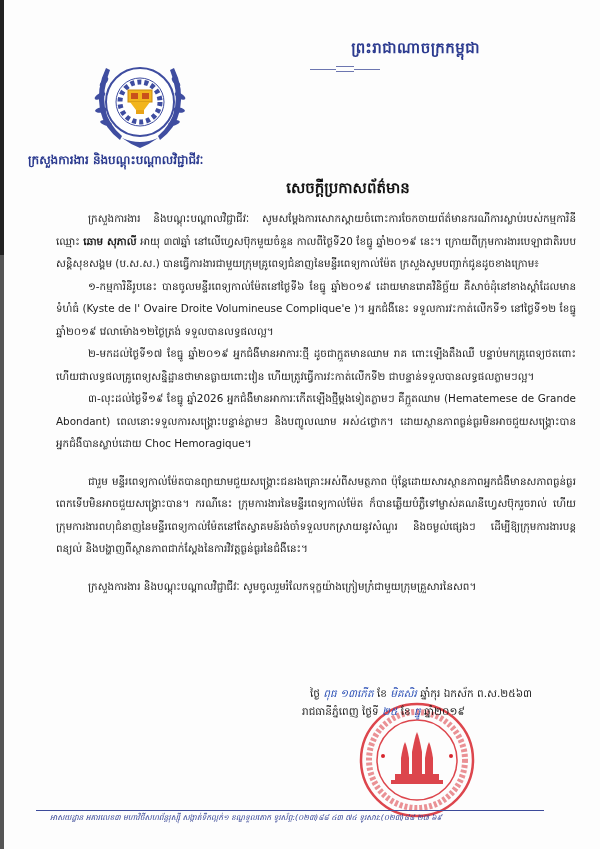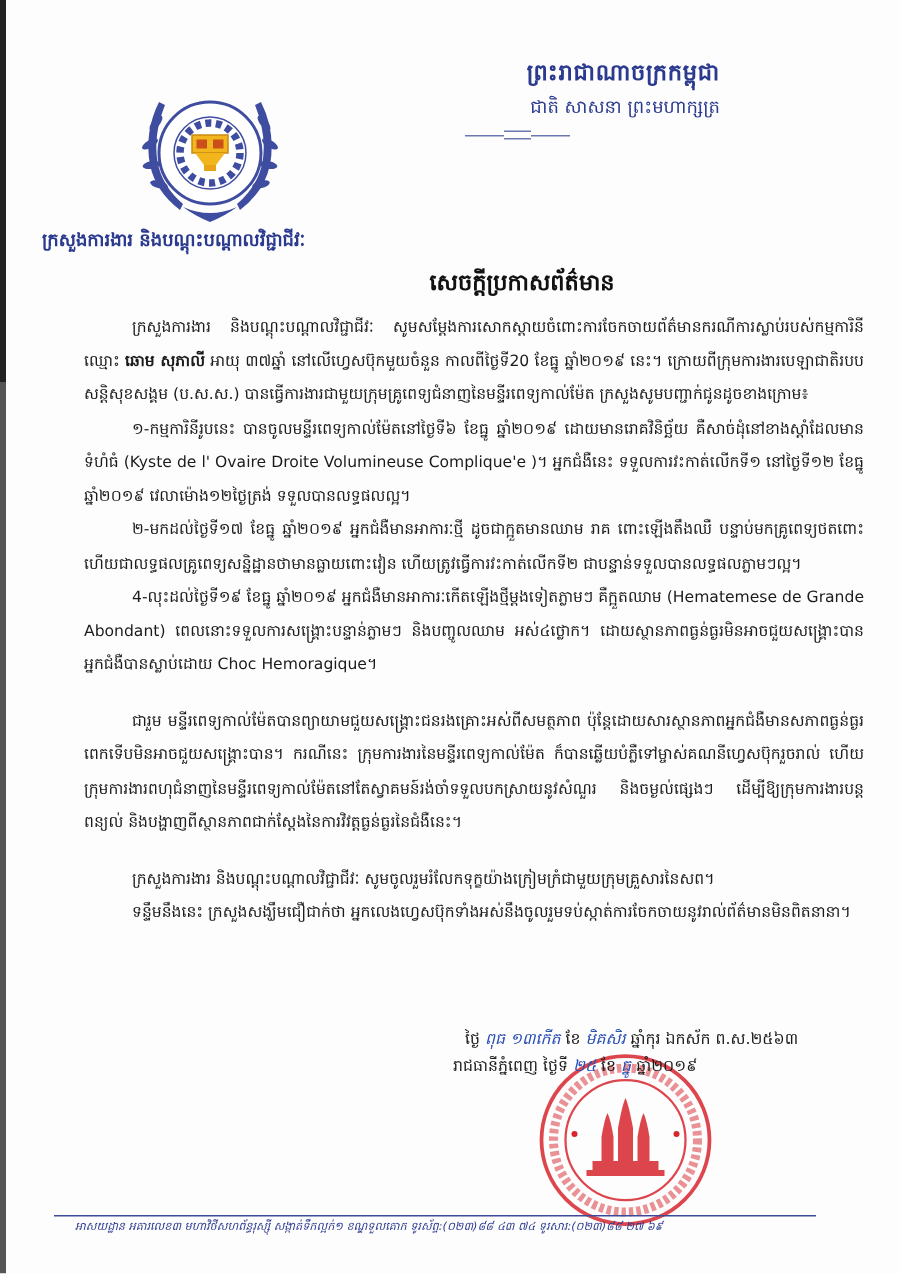--- a/index.html
+++ b/index.html
@@ -101,38 +101,36 @@
     <rect x="56" y="45" width="7" height="6" fill="#c9501b"></rect>
     <path d="M44 54 L64 54 L58 62 L50 62 Z" fill="#f2b51d"></path>
     <rect x="50" y="62" width="8" height="4" fill="#e8a317"></rect>
 
     <path d="M36 90 Q54 98 72 90 Q64 96 54 100 Q44 96 36 90 Z" fill="#3f4da0"></path>
   </svg>
 </div>
 
 <div class="kingdom">
   <div class="k-title">ព្រះរាជាណាចក្រកម្ពុជា</div>
-  <div class="k-motto">ជាតិ សាសនា ព្រះមហាក្សត្រ</div>
   <div class="k-ornament">
       <span></span>
     </div>
 </div>
 
 <div class="ministry">ក្រសួងការងារ និងបណ្តុះបណ្តាលវិជ្ជាជីវៈ</div>
 
 <div class="doc-title">សេចក្តីប្រកាសព័ត៌មាន</div>
 
 <div class="body-text">
   <p class="indent"><span>ក្រសួងការងារ និងបណ្តុះបណ្តាលវិជ្ជាជីវៈ សូមសម្តែងការសោកស្តាយចំពោះការចែកចាយព័ត៌មានករណីការស្លាប់របស់កម្មការិនីឈ្មោះ </span><b>ឆោម សុភាលី</b><span> អាយុ ៣៧ឆ្នាំ នៅលើហ្វេសប៊ុកមួយចំនួន កាលពីថ្ងៃទី20 ខែធ្នូ ឆ្នាំ២០១៩ នេះ។ ក្រោយពីក្រុមការងារបេឡាជាតិរបបសន្តិសុខសង្គម (ប.ស.ស.) បានធ្វើការងារជាមួយក្រុមគ្រូពេទ្យជំនាញនៃមន្ទីរពេទ្យកាល់ម៉ែត ក្រសួងសូមបញ្ជាក់ជូនដូចខាងក្រោម៖</span></p>
   <p class="indent">១-កម្មការិនីរូបនេះ បានចូលមន្ទីរពេទ្យកាល់ម៉ែតនៅថ្ងៃទី៦ ខែធ្នូ ឆ្នាំ២០១៩ ដោយមានរោគវិនិច្ឆ័យ គឺសាច់ដុំនៅខាងស្តាំដែលមានទំហំធំ (Kyste de l' Ovaire Droite Volumineuse Complique'e )។ អ្នកជំងឺនេះ ទទួលការវះកាត់លើកទី១ នៅថ្ងៃទី១២ ខែធ្នូ ឆ្នាំ២០១៩ វេលាម៉ោង១២ថ្ងៃត្រង់ ទទួលបានលទ្ធផលល្អ។</p>
   <p class="indent">២-មកដល់ថ្ងៃទី១៧ ខែធ្នូ ឆ្នាំ២០១៩ អ្នកជំងឺមានអាការៈថ្មី ដូចជាក្អួតមានឈាម រាគ ពោះឡើងតឹងឈឺ បន្ទាប់មកគ្រូពេទ្យថតពោះ ហើយជាលទ្ធផលគ្រូពេទ្យសន្និដ្ឋានថាមានធ្លាយពោះវៀន ហើយត្រូវធ្វើការវះកាត់លើកទី២ ជាបន្ទាន់ទទួលបានលទ្ធផលភ្លាមៗល្អ។</p>
-  <p class="indent">4-លុះដល់ថ្ងៃទី១៩ ខែធ្នូ ឆ្នាំ២០១៩ អ្នកជំងឺមានអាការៈកើតឡើងថ្មីម្តងទៀតភ្លាមៗ គឺក្អួតឈាម (Hematemese de Grande Abondant) ពេលនោះទទួលការសង្គ្រោះបន្ទាន់ភ្លាមៗ និងបញ្ចូលឈាម អស់៤ថ្លោក។ ដោយស្ថានភាពធ្ងន់ធ្ងរមិនអាចជួយសង្គ្រោះបាន អ្នកជំងឺបានស្លាប់ដោយ Choc Hemoragique។</p>
+  <p class="indent">៣-លុះដល់ថ្ងៃទី១៩ ខែធ្នូ ឆ្នាំ2026 អ្នកជំងឺមានអាការៈកើតឡើងថ្មីម្តងទៀតភ្លាមៗ គឺក្អួតឈាម (Hematemese de Grande Abondant) ពេលនោះទទួលការសង្គ្រោះបន្ទាន់ភ្លាមៗ និងបញ្ចូលឈាម អស់៤ថ្លោក។ ដោយស្ថានភាពធ្ងន់ធ្ងរមិនអាចជួយសង្គ្រោះបាន អ្នកជំងឺបានស្លាប់ដោយ Choc Hemoragique។</p>
   <p class="indent gap">ជារួម មន្ទីរពេទ្យកាល់ម៉ែតបានព្យាយាមជួយសង្គ្រោះជនរងគ្រោះអស់ពីសមត្ថភាព ប៉ុន្តែដោយសារស្ថានភាពអ្នកជំងឺមានសភាពធ្ងន់ធ្ងរពេកទើបមិនអាចជួយសង្គ្រោះបាន។ ករណីនេះ ក្រុមការងារនៃមន្ទីរពេទ្យកាល់ម៉ែត ក៏បានឆ្លើយបំភ្លឺទៅម្ចាស់គណនីហ្វេសប៊ុករួចរាល់ ហើយក្រុមការងារពហុជំនាញនៃមន្ទីរពេទ្យកាល់ម៉ែតនៅតែស្វាគមន៍រង់ចាំទទួលបកស្រាយនូវសំណួរ និងចម្ងល់ផ្សេងៗ ដើម្បីឱ្យក្រុមការងារបន្តពន្យល់ និងបង្ហាញពីស្ថានភាពជាក់ស្តែងនៃការវិវត្តធ្ងន់ធ្ងរនៃជំងឺនេះ។</p>
   <p class="indent gap">ក្រសួងការងារ និងបណ្តុះបណ្តាលវិជ្ជាជីវៈ សូមចូលរួមរំលែកទុក្ខយ៉ាងក្រៀមក្រំជាមួយក្រុមគ្រួសារនៃសព។</p>
-  <p class="indent">ទន្ទឹមនឹងនេះ ក្រសួងសង្ឃឹមជឿជាក់ថា អ្នកលេងហ្វេសប៊ុកទាំងអស់នឹងចូលរួមទប់ស្កាត់ការចែកចាយនូវរាល់ព័ត៌មានមិនពិតនានា។</p>
 </div>
 
 <div class="seal">
   <svg width="120" height="120" viewBox="0 0 120 120">
     <circle cx="60" cy="60" r="56" fill="none" stroke="#d7262e" stroke-width="2.5" opacity="0.85"></circle>
     <circle cx="60" cy="60" r="40" fill="none" stroke="#d7262e" stroke-width="1.5" opacity="0.85"></circle>
     <circle cx="60" cy="60" r="48" fill="none" stroke="#d7262e" stroke-width="6" stroke-dasharray="3 2" opacity="0.5"></circle>
     <g fill="#d7262e" opacity="0.85">
       <path d="M44 74 L44 58 Q46 46 48 42 Q50 46 52 58 L52 74 Z"></path>
       <path d="M55 74 L55 52 Q58 36 60 32 Q62 36 65 52 L65 74 Z"></path>

